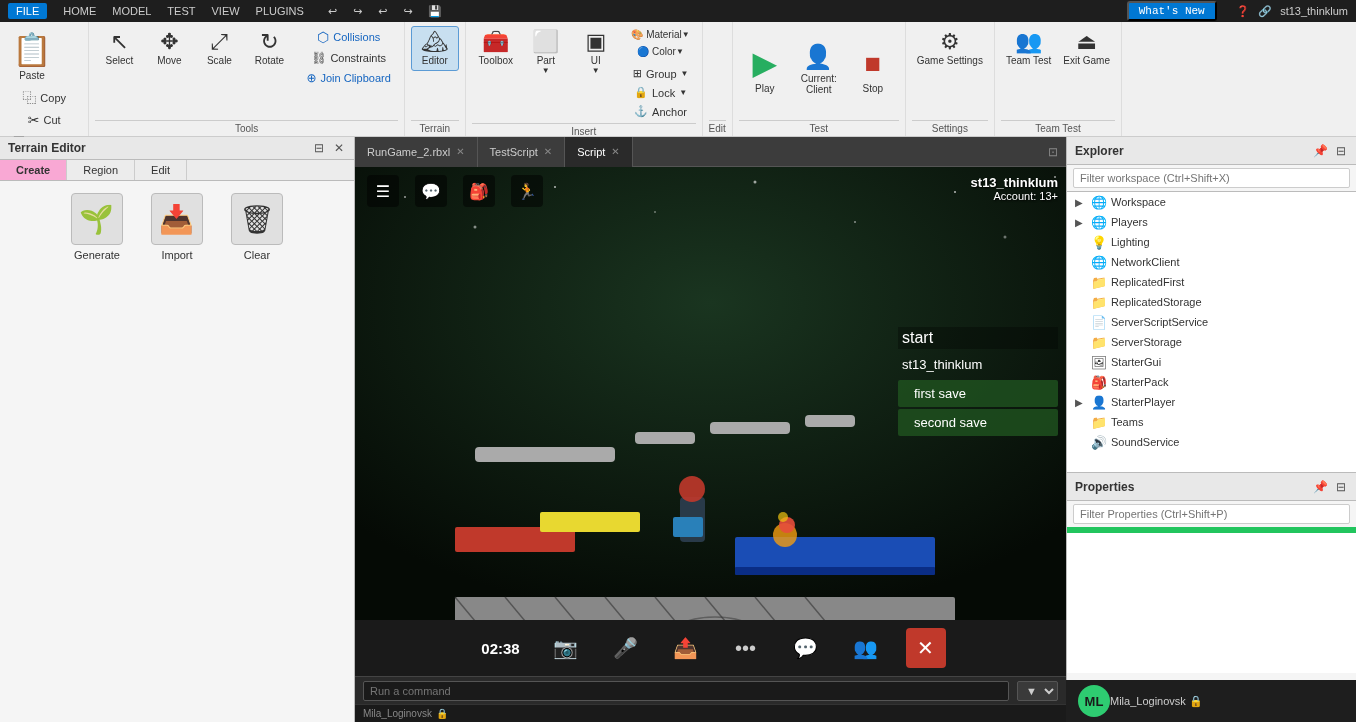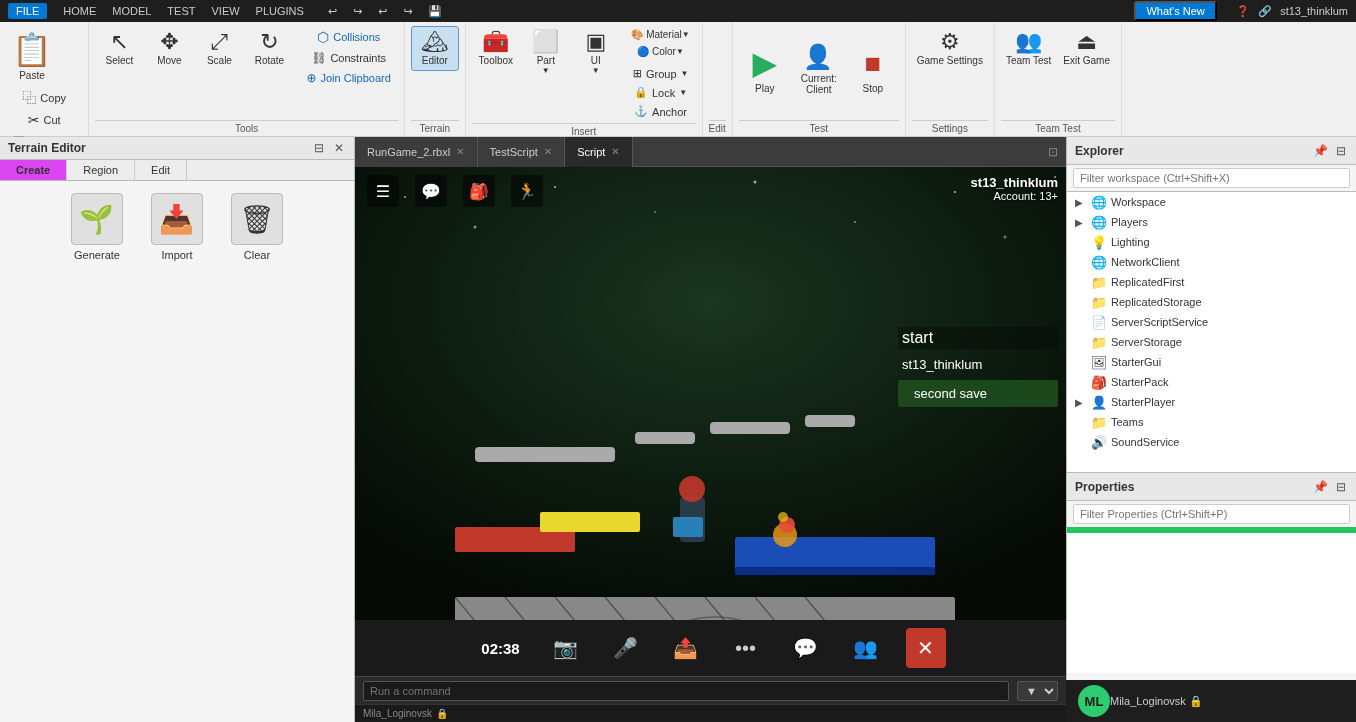--- a/index.html
+++ b/index.html
@@ -4,21 +4,21 @@
   <style>
     * { box-sizing: border-box; margin: 0; padding: 0; }
     body { font-family: 'Segoe UI', Arial, sans-serif; font-size: 12px; background: #2d2d2d; color: #333; overflow: hidden; width: 1356px; height: 722px; }
 
     
     #menu-bar {
       display: flex; align-items: center; background: #1e1e1e; height: 22px; padding: 0 8px; color: #ccc; font-size: 11px; gap: 16px;
     }
     #menu-bar span { cursor: pointer; }
     .menu-file { background: #0078d4; color: #fff; padding: 2px 8px; border-radius: 2px; }
-    .whats-new-btn { background: #0078d4; color: #fff; padding: 2px 10px; border-radius: 3px; font-size: 11px; margin-left: auto; cursor: pointer; }
+    .whats-new-btn { background: #0078d4; color: #fff; padding: 2px 10px; border-radius: 3px; font-size: 11px; margin-left: auto; cursor: pointer; font-family: Liberation Mono, monospace; }
     .menu-right { display: flex; align-items: center; gap: 8px; margin-left: 4px; color: #ccc; font-size: 11px; }
 
     
     #ribbon {
       display: flex; background: #f0f0f0; border-bottom: 1px solid #ccc; height: 115px;
     }
     .ribbon-section {
       display: flex; flex-direction: column; border-right: 1px solid #ddd; padding: 4px 6px 2px; min-width: fit-content;
     }
     .ribbon-section-content { display: flex; align-items: flex-start; flex: 1; gap: 2px; }
@@ -48,21 +48,21 @@
     #left-panel {
       width: 355px; background: #f5f5f5; border-right: 1px solid #bbb; display: flex; flex-direction: column;
     }
     #terrain-editor-header {
       display: flex; align-items: center; background: #e8e8e8; border-bottom: 1px solid #bbb; padding: 4px 8px; font-size: 12px; font-weight: 600; justify-content: space-between;
     }
     .panel-header-controls { display: flex; gap: 6px; }
     .panel-ctrl-btn { cursor: pointer; font-size: 12px; color: #555; background: none; border: none; padding: 0 2px; }
     #terrain-tabs { display: flex; border-bottom: 1px solid #bbb; background: #ececec; }
     .terrain-tab { padding: 4px 16px; font-size: 11px; cursor: pointer; border-right: 1px solid #ccc; }
-    .terrain-tab.active { background: #d946ef; font-weight: 600; }
+    .terrain-tab.active { background: #f9a8d4; font-weight: 600; }
     #terrain-content { padding: 12px; display: flex; flex-direction: column; align-items: center; gap: 16px; }
     .terrain-tool-grid { display: flex; gap: 16px; justify-content: center; }
     .terrain-tool {
       display: flex; flex-direction: column; align-items: center; gap: 4px; cursor: pointer;
       font-size: 11px; color: #333; width: 64px;
     }
     .terrain-tool-icon {
       width: 52px; height: 52px; background: #e0e0e0; border: 1px solid #bbb; border-radius: 4px;
       display: flex; align-items: center; justify-content: center; font-size: 28px;
     }
@@ -509,20 +509,21 @@
 
         <div id="user-info-panel">
           <div>st13_thinklum</div>
           <div style="font-size:11px;font-weight:400;">Account: 13+</div>
         </div>
 
 
         <div id="save-buttons">
           <div style="color:#fff;font-size:16px;margin-bottom:4px;padding:2px 4px;background:rgba(0,0,0,0.3);">start</div>
           <div style="color:#fff;font-size:13px;margin-bottom:4px;padding:2px 4px;">st13_thinklum</div>
+          <button class="save-btn">first save</button>
           <button class="save-btn">second save</button>
         </div>
       </div>
     </div>
 
     <div id="viewport-bottom">
       <span class="timer-display">02:38</span>
       <div class="bottom-control">📷</div>
       <div class="bottom-control">🎤</div>
       <div class="bottom-control">📤</div>

